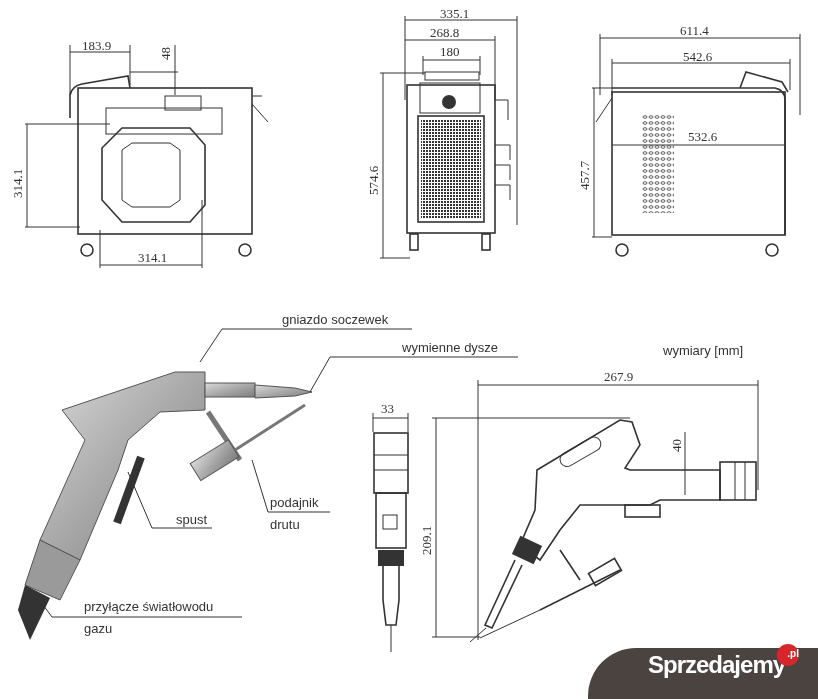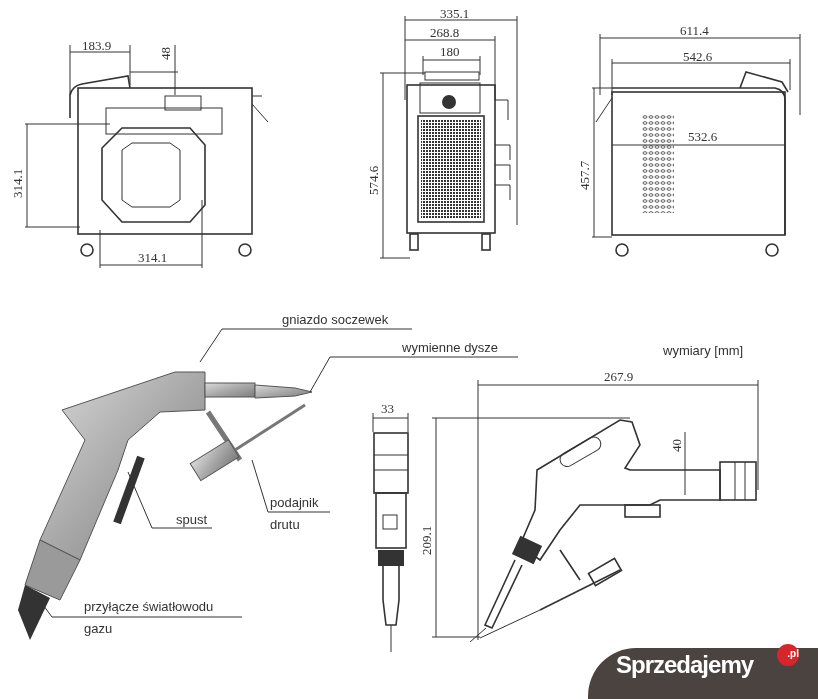--- a/index.html
+++ b/index.html
@@ -5,21 +5,21 @@
   html, body { margin:0; padding:0; background:#ffffff; }
   body { width:818px; height:699px; position:relative; overflow:hidden;
          font-family:"Liberation Sans", sans-serif; }
   #canvas { position:absolute; left:0; top:0; width:818px; height:699px; }
   .dim { font-family:"Liberation Serif", serif; font-size:13px; fill:#333; }
   .lbl { font-family:"Liberation Sans", sans-serif; font-size:13px; fill:#333; }
   .ln  { stroke:#333; stroke-width:1; fill:none; }
   .th  { stroke:#333; stroke-width:1.6; fill:none; }
   .wm-box { position:absolute; left:588px; top:648px; width:230px; height:51px;
             background:#4b4340; border-top-left-radius:48px; }
-  .wm-text { position:absolute; left:616px; top:651px; font-family:"Liberation Sans", sans-serif;
+  .wm-text { position:absolute; left:648px; top:651px; font-family:"Liberation Sans", sans-serif;
              font-weight:bold; font-size:24px; color:#ffffff; letter-spacing:-1px; }
   .wm-badge { position:absolute; left:777px; top:644px; width:22px; height:22px; border-radius:50%;
               background:#d7262b; color:#fff; font-size:10px; font-weight:bold; text-align:right;
               line-height:20px; font-family:"Liberation Sans", sans-serif; }
 </style>
 </head>
 <body>
 
 <svg id="canvas" viewBox="0 0 818 699" xmlns="http://www.w3.org/2000/svg">
 

